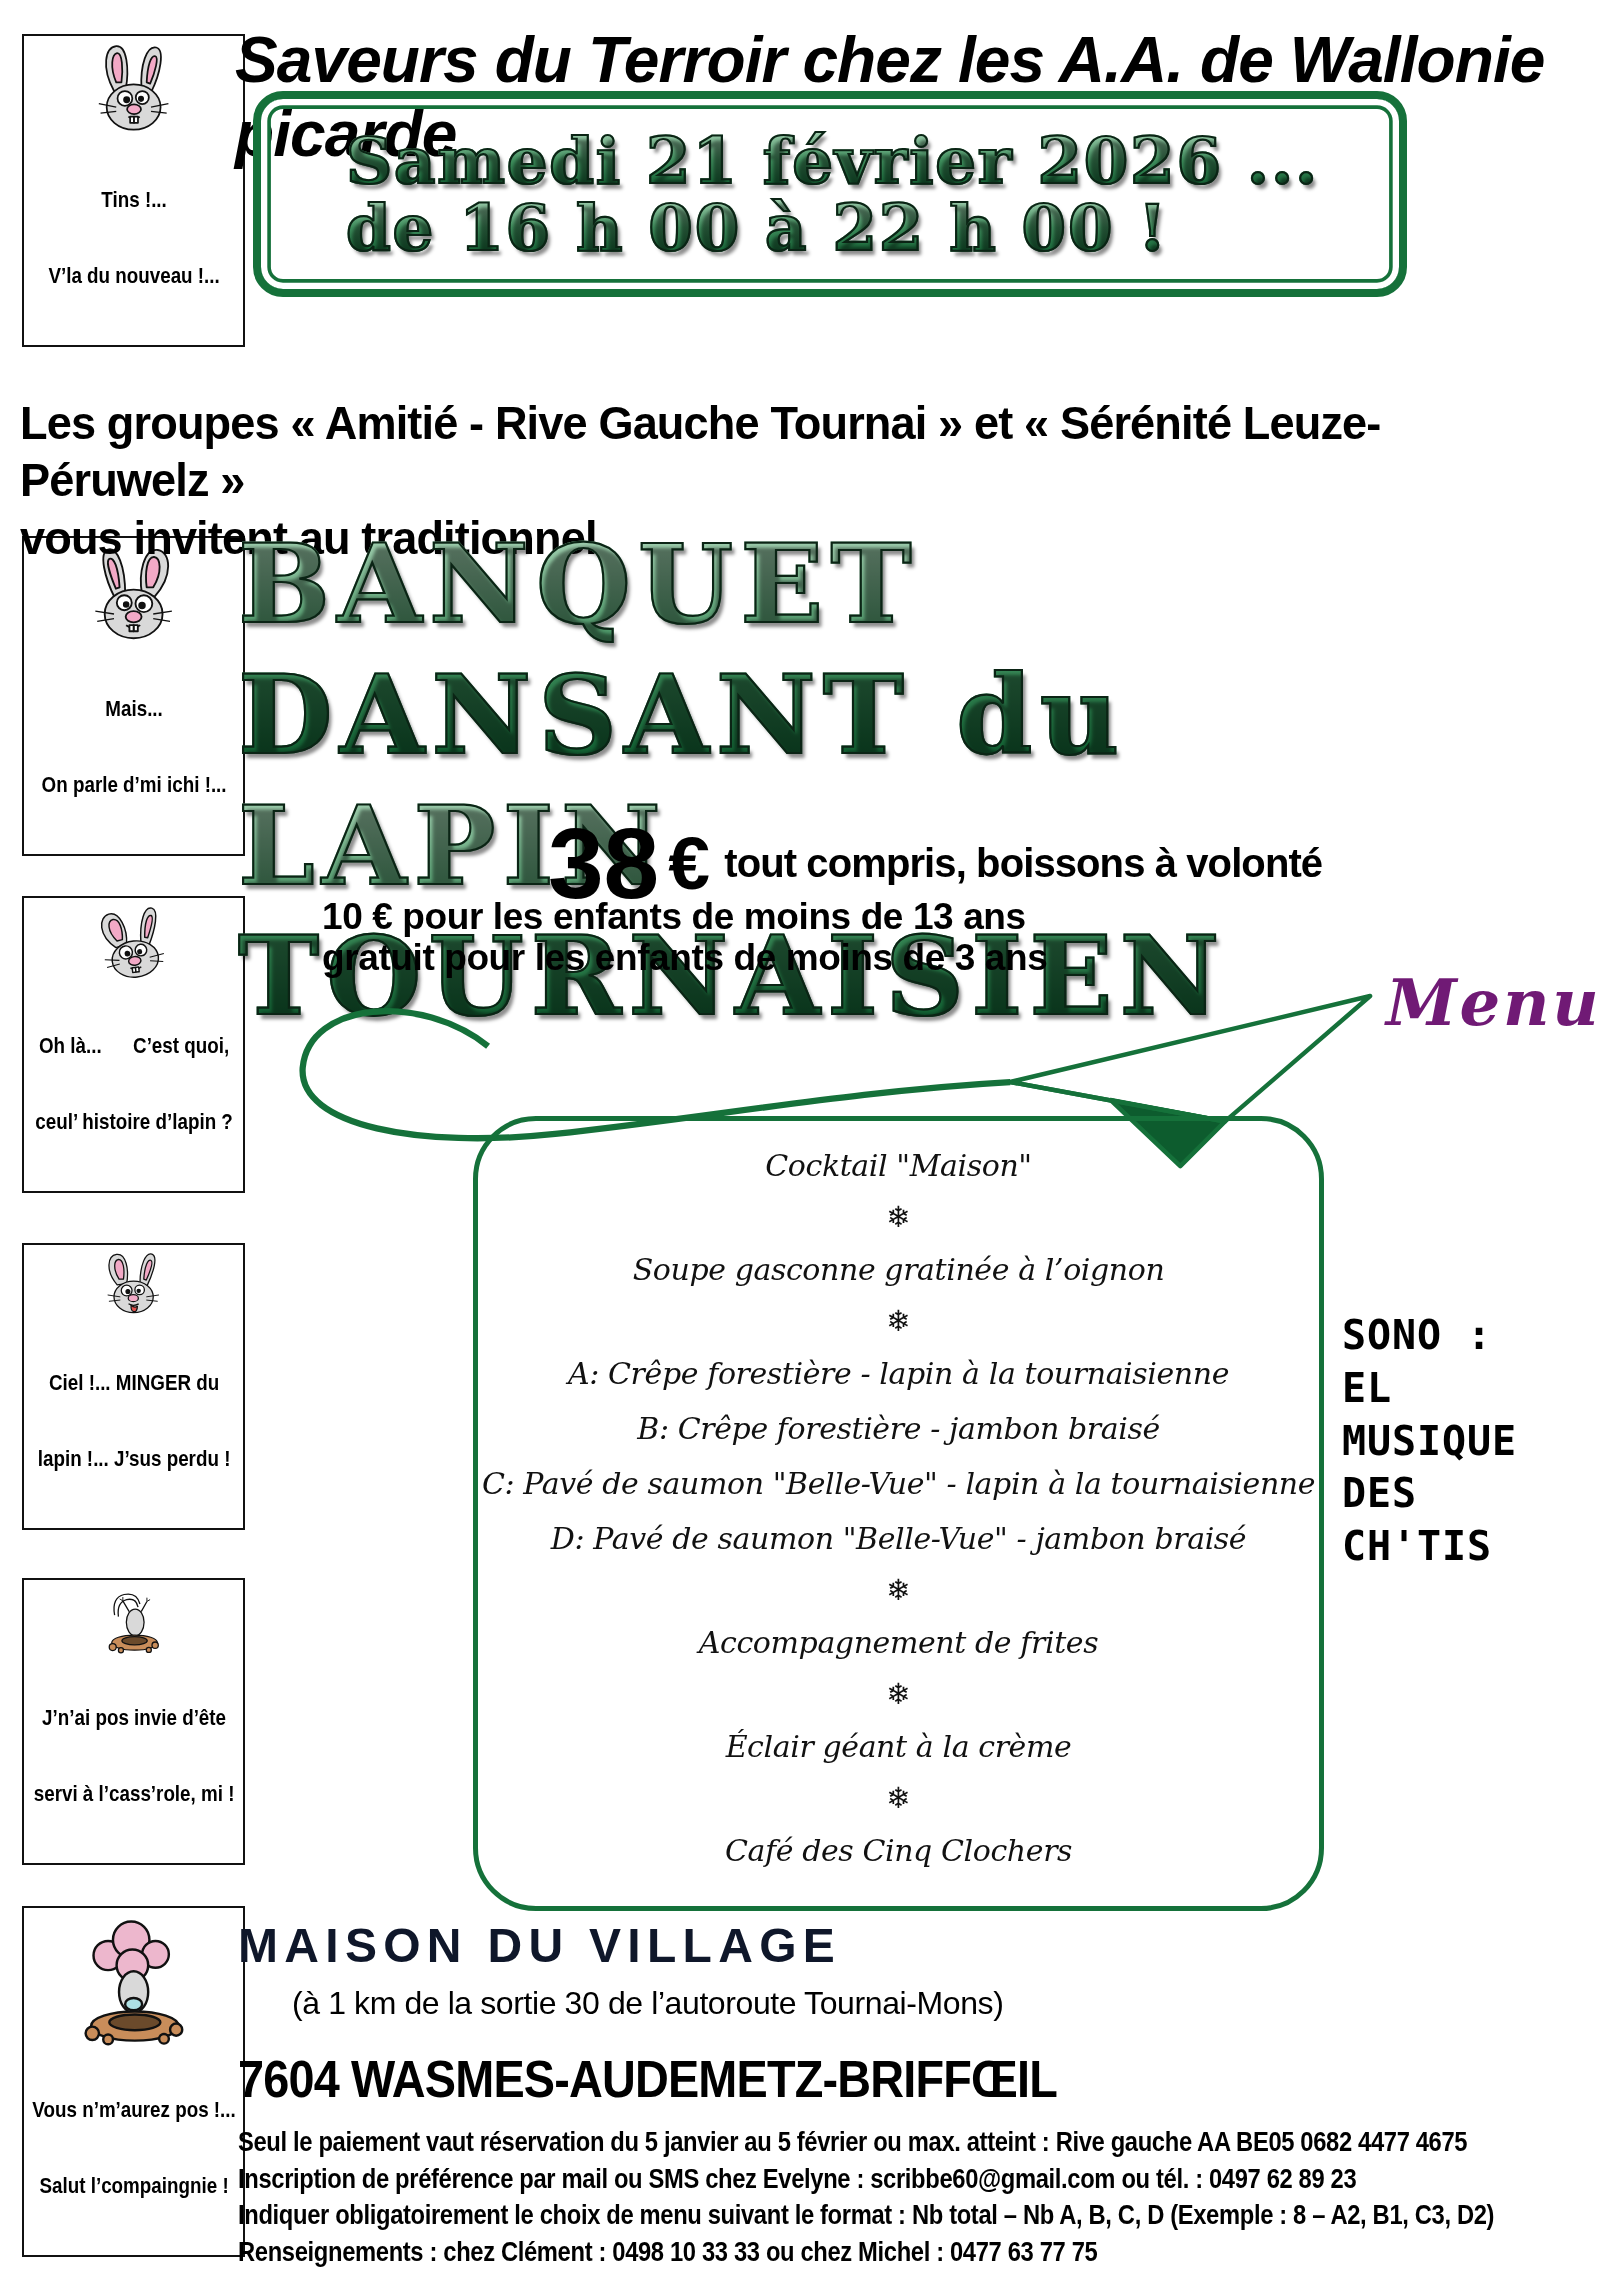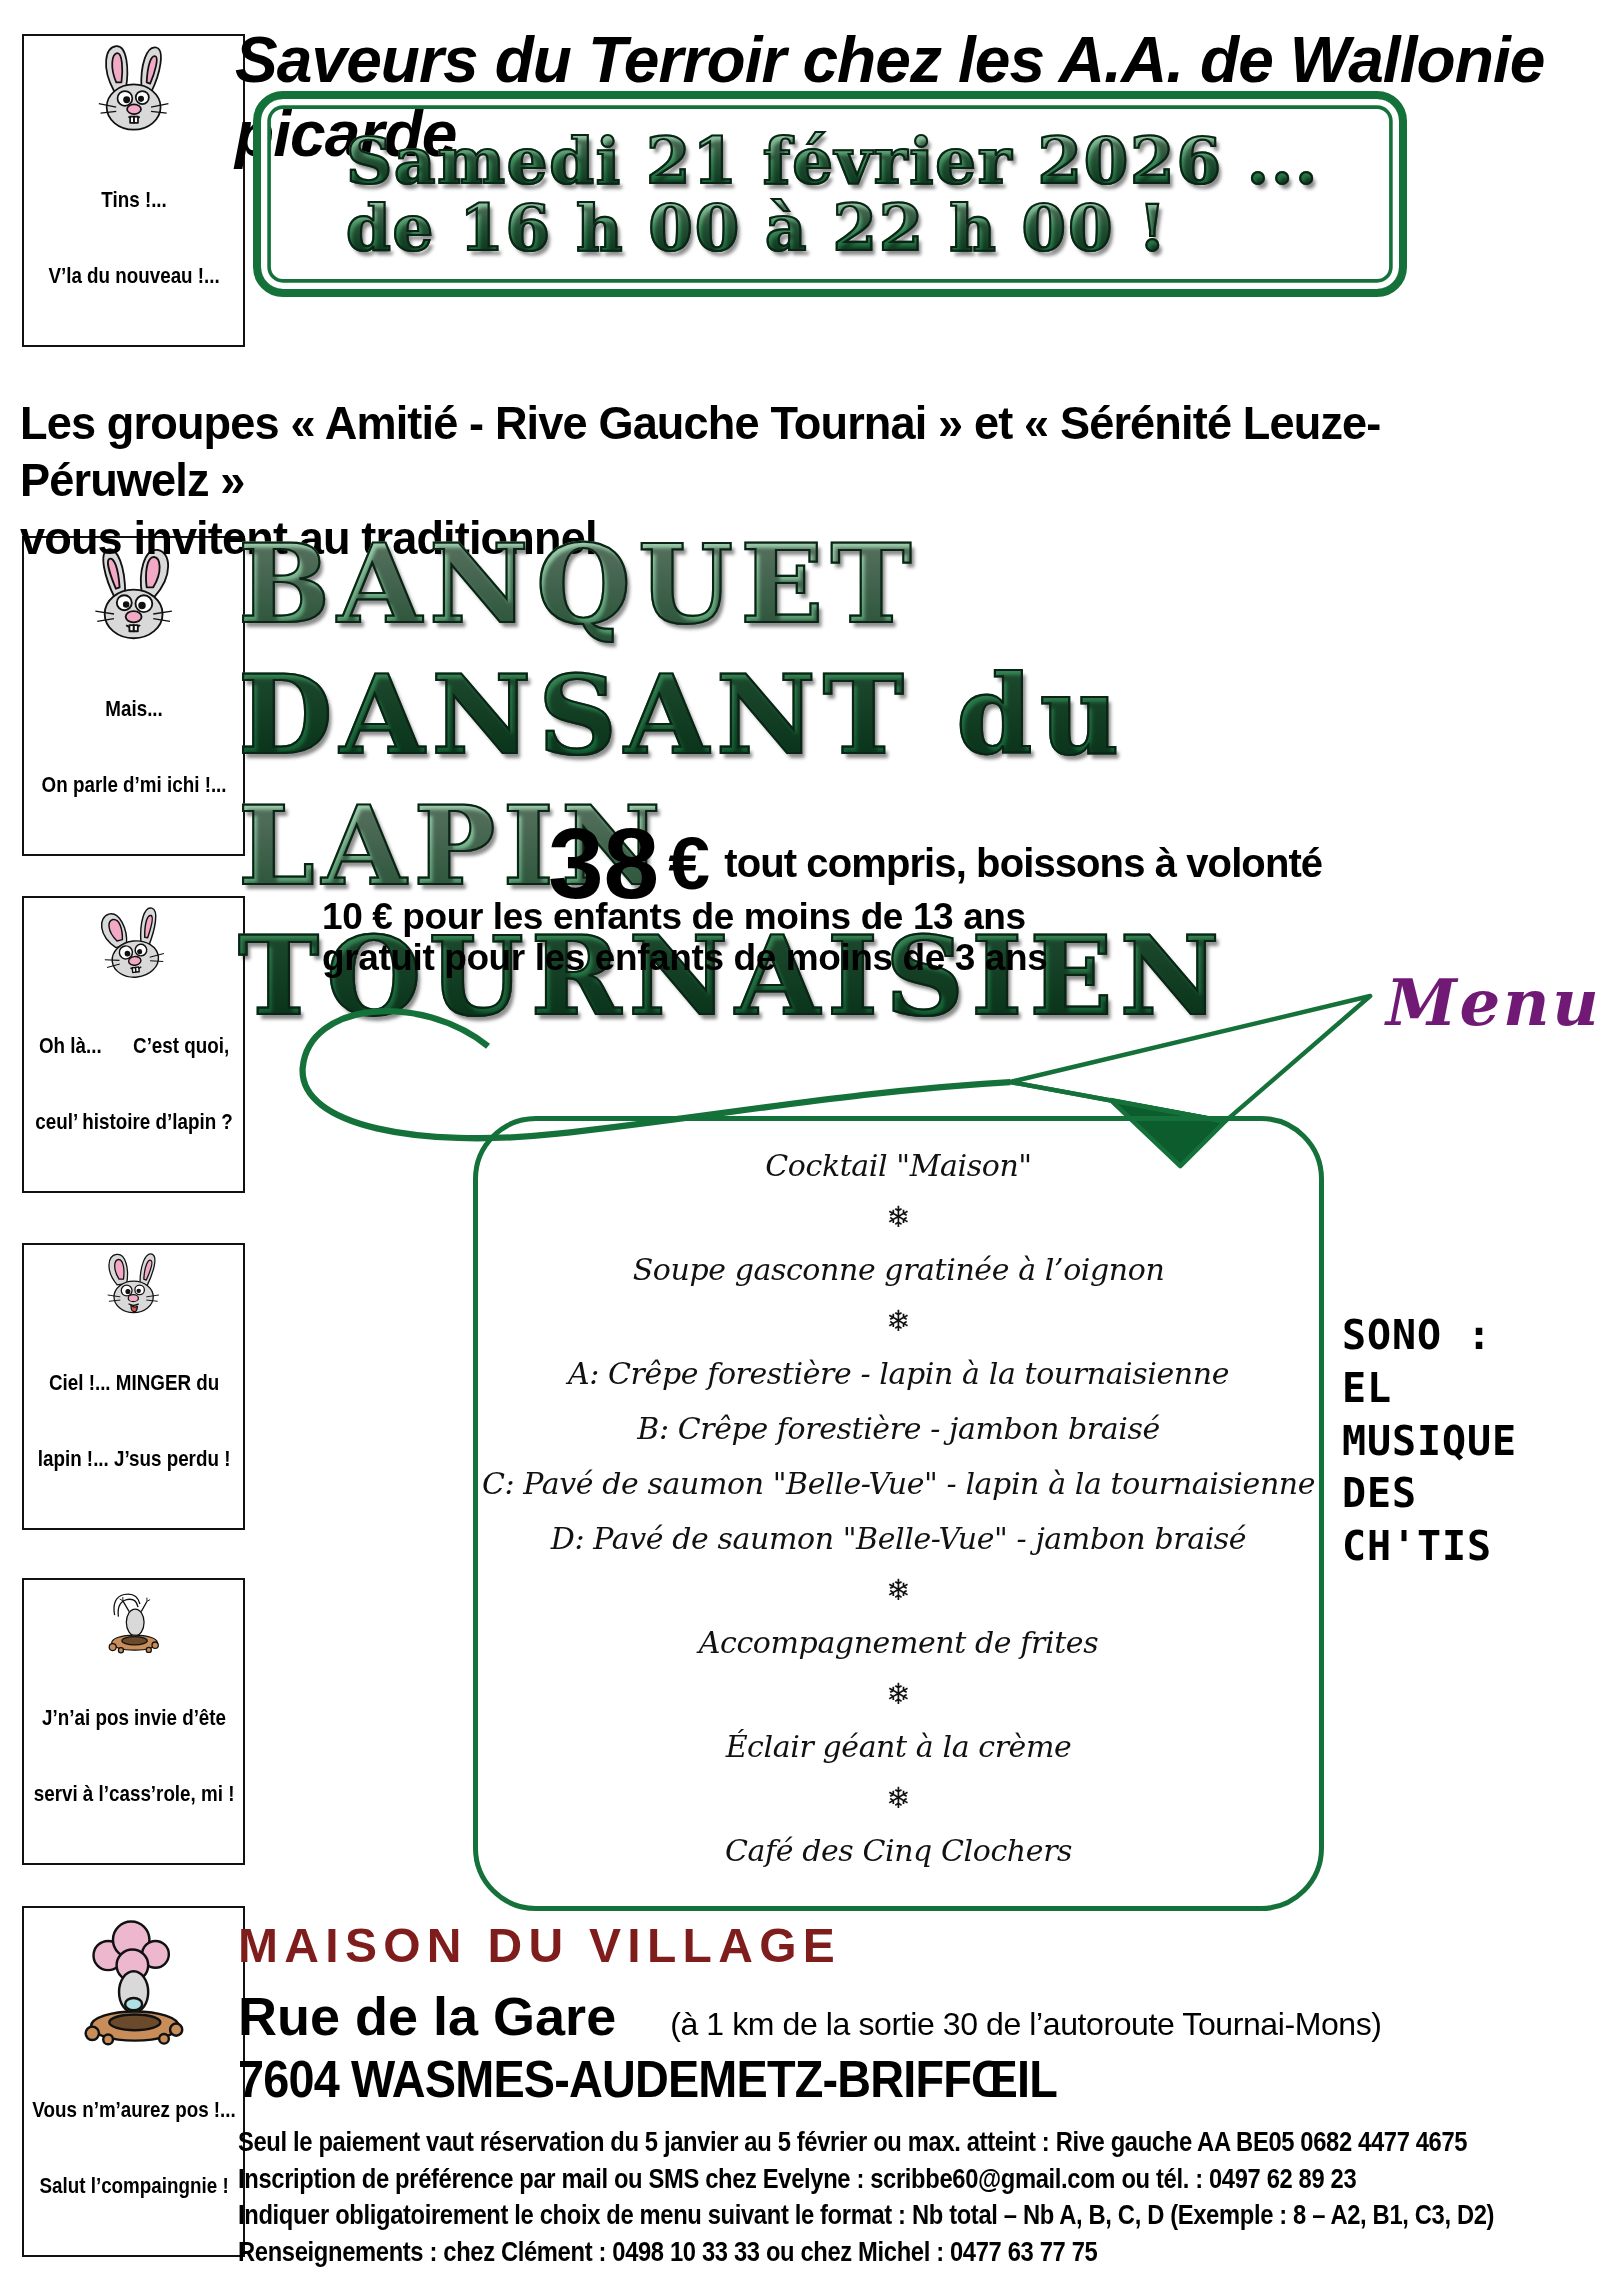--- a/index.html
+++ b/index.html
@@ -46,21 +46,21 @@
   .menu-card{left:473px;top:1116px;width:851px;height:795px;border:5.4px solid #15713a;border-radius:63px;
              box-sizing:border-box;display:flex;flex-direction:column;align-items:center;
              justify-content:space-between;padding:27px 7.2px 38px;}
   .menu-item{font-family:"DejaVu Serif", serif;font-style:italic;font-size:30px;letter-spacing:-0.4px;
              white-space:nowrap;color:#111;}
   .flake{font-size:29px;line-height:1;color:#111;}
 
   .sono{left:1342px;top:1309px;width:274px;text-align:left;font-family:"DejaVu Sans Mono", monospace;
         font-weight:bold;font-size:40px;line-height:1.32;letter-spacing:0.9px;}
 
-  .venue-name{left:238px;top:1918px;font-size:48px;font-weight:bold;color:#7f1d1d;letter-spacing:6.3px;}
+  .venue-name{left:238px;top:1918px;font-size:48px;font-weight:bold;color:#0f172a;letter-spacing:6.3px;}
   .street-row{left:238px;top:1985px;display:flex;align-items:baseline;}
   .street{font-size:54px;font-weight:bold;}
   .street-note{font-size:32px;font-weight:bold;font-weight:normal;margin-left:54px;letter-spacing:-0.4px;}
   .city{left:238px;top:2049px;font-size:52px;font-weight:bold;letter-spacing:-0.9px;
         transform:scaleX(.9);transform-origin:0 0;}
   .fineprint{left:238px;top:2124px;width:1558px;font-size:27px;font-weight:bold;line-height:1.36;
              letter-spacing:-0.4px;transform:scaleX(.88);transform-origin:0 0;}
 
   .overlay{left:0;top:0;pointer-events:none;}
 </style>
@@ -270,21 +270,20 @@
     <div>SONO :</div>
     <div>EL</div>
     <div>MUSIQUE</div>
     <div>DES</div>
     <div>CH'TIS</div>
   </div>
 
   <div class="abs venue-name">MAISON DU VILLAGE</div>
 
   <div class="abs street-row">
-    <span class="street">Rue de la Gare</span>
     <span class="street-note">(à 1 km de la sortie 30 de l’autoroute Tournai-Mons)</span>
   </div>
 
   <div class="abs city">7604 WASMES-AUDEMETZ-BRIFFŒIL</div>
 
   <div class="abs fineprint">
     <div>Seul le paiement vaut réservation du 5 janvier au 5 février ou max. atteint : Rive gauche AA  BE05 0682 4477 4675</div>
     <div>Inscription de préférence par mail ou SMS chez Evelyne : scribbe60@gmail.com ou tél. : 0497 62 89 23</div>
     <div>Indiquer obligatoirement le choix de menu suivant le format : Nb total – Nb A, B, C, D  (Exemple : 8 – A2, B1, C3, D2)</div>
     <div>Renseignements : chez Clément : 0498 10 33 33 ou chez Michel : 0477 63 77 75</div>

